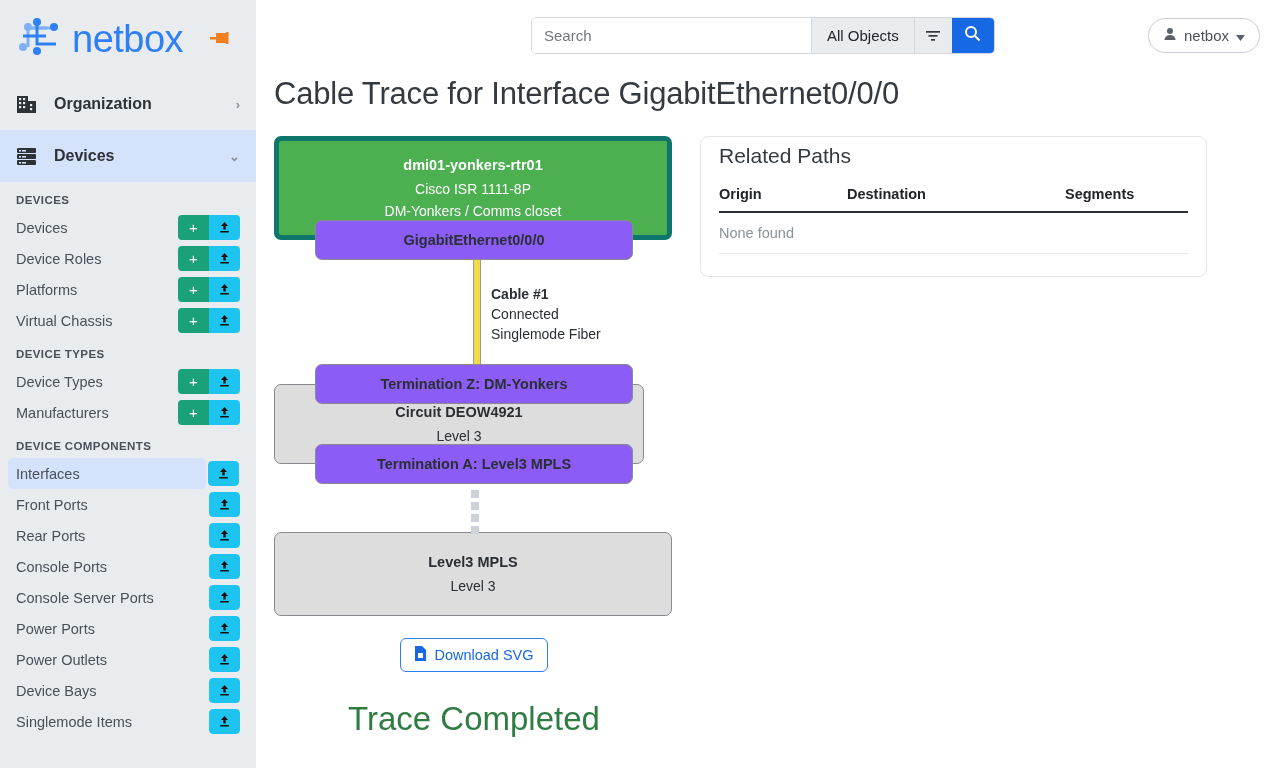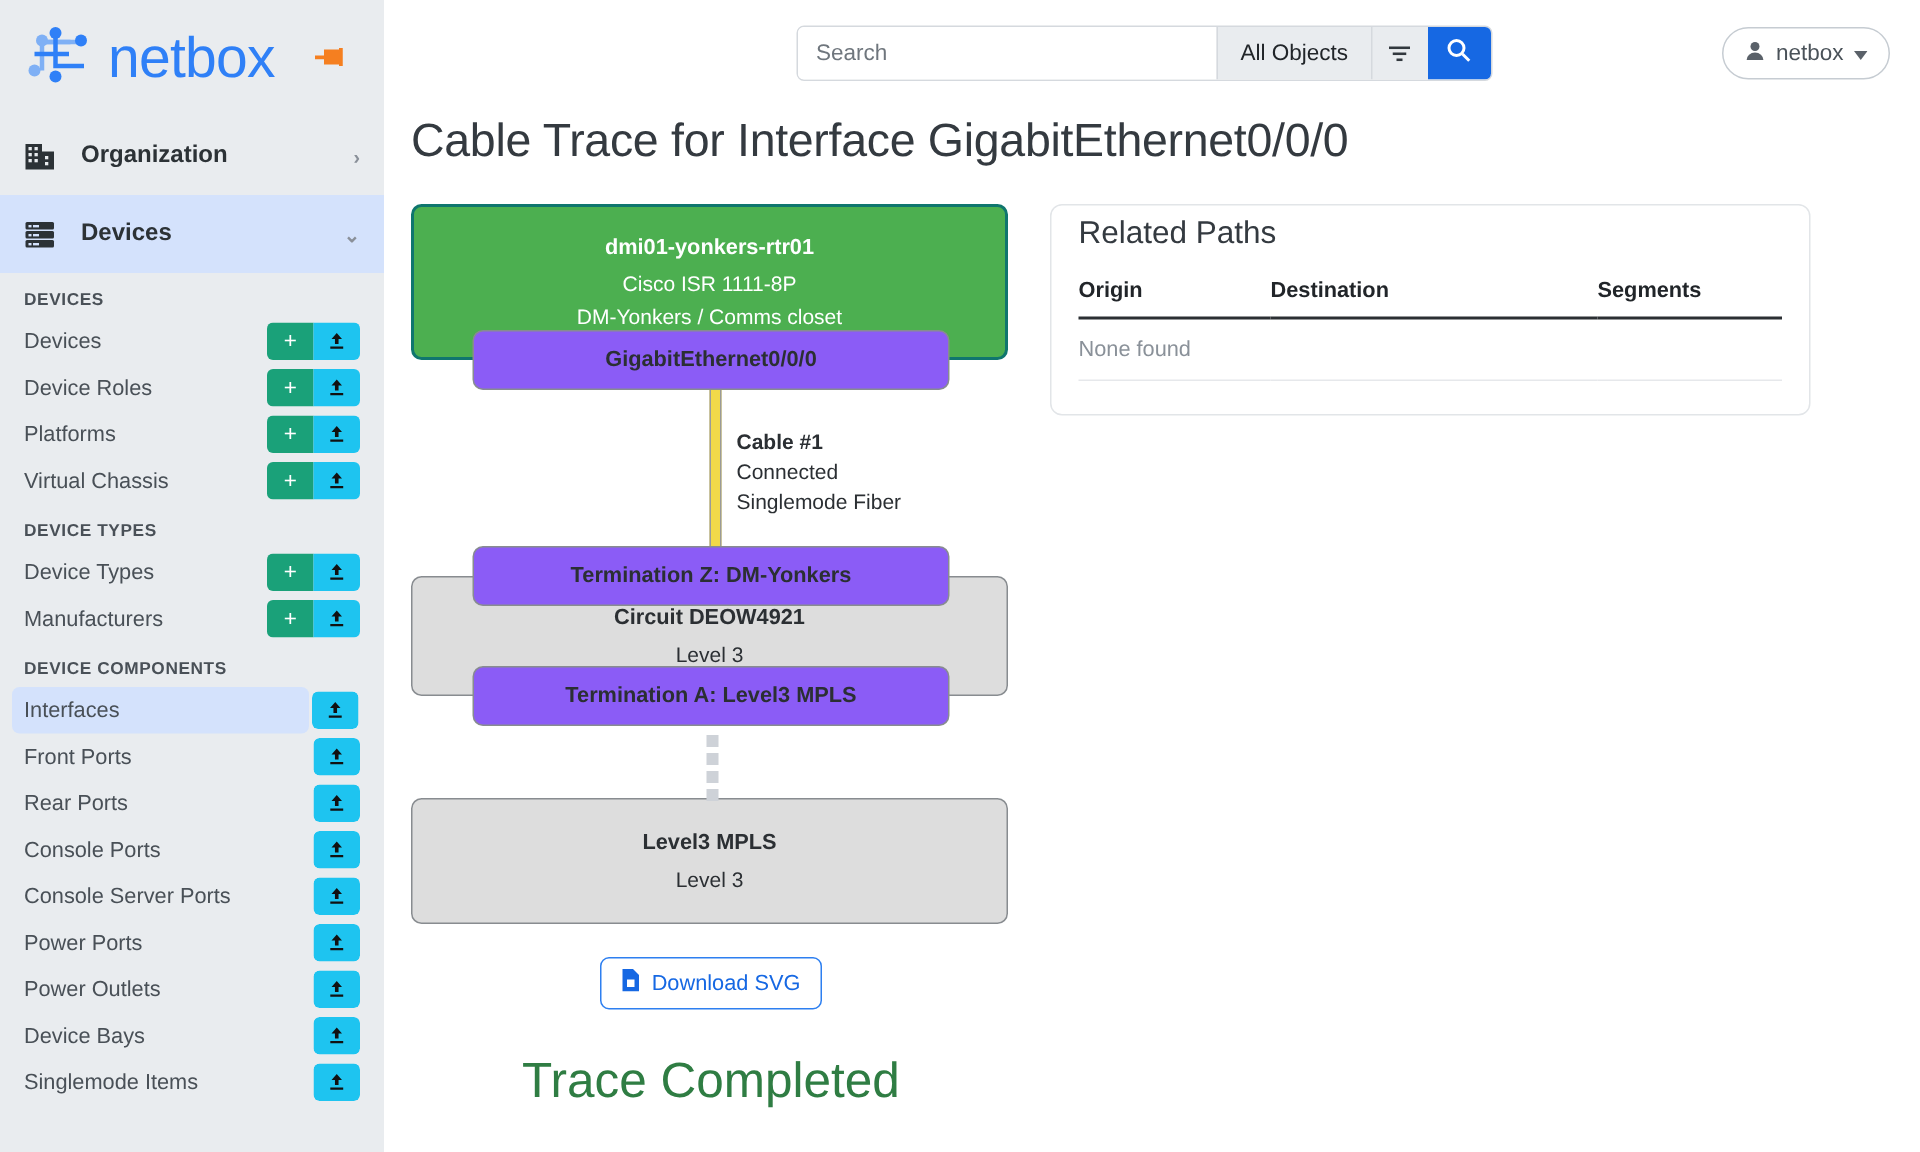--- a/index.html
+++ b/index.html
@@ -122,39 +122,39 @@
   .trace-col { width: 400px; flex: 0 0 400px; position: relative; }
   .side-col { flex: 1; }
 
   
   .trace { position: relative; }
   .node {
     border-radius: 7px; text-align: center;
     display: flex; flex-direction: column; justify-content: center;
   }
   .node-device {
-    background: #4caf50; border: 2px solid #0f766e;
+    background: #4caf50; border: 5px solid #0f766e;
     height: 104px; width: 398px;
     color: #ffffff;
     text-align: center;
   }
   .node-device .t1 { font-size: 14.5px; font-weight: 700; margin-bottom: 8px; }
   .node-device .t2 { font-size: 14px; margin-bottom: 6px; }
   .node-device .t3 { font-size: 14px; }
 
   .term {
     background: #8b5cf6; border: 1px solid #888c90;
     width: 318px; height: 40px; margin: 0 auto;
     font-size: 14.5px; font-weight: 700; color: #2b2f33;
     display: flex; align-items: center; justify-content: center;
     border-radius: 7px; position: relative; z-index: 3;
   }
   .circuit {
     background: #dddddd; border: 1px solid #888c90;
-    width: 398px; border-radius: 7px;
+    width: 370px; border-radius: 7px;
     height: 80px; display: flex; flex-direction: column;
     align-items: center; justify-content: center;
     position: relative; z-index: 1;
   }
   .circuit .c1 { font-size: 14.5px; font-weight: 700; color: #2b2f33; margin-bottom: 8px; }
   .circuit .c2 { font-size: 14px; color: #2b2f33; }
 
   .provider {
     background: #dddddd; border: 1px solid #888c90;
     width: 398px; height: 84px; border-radius: 7px;

